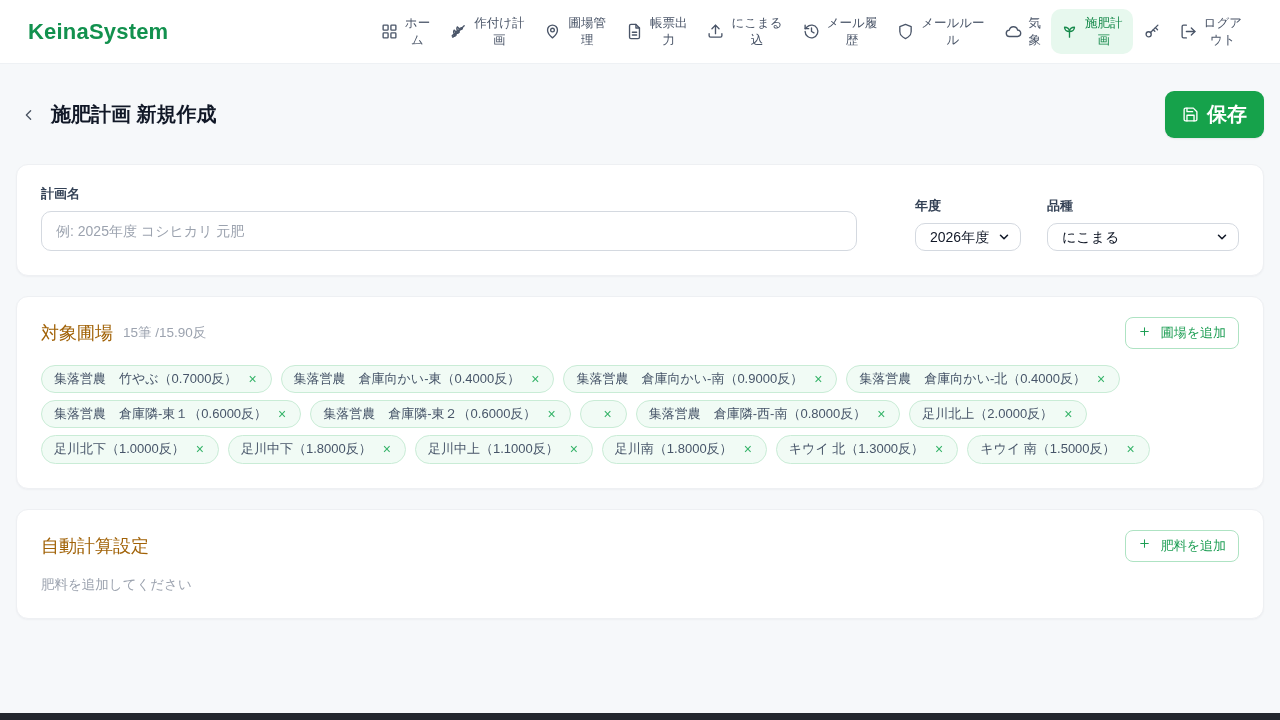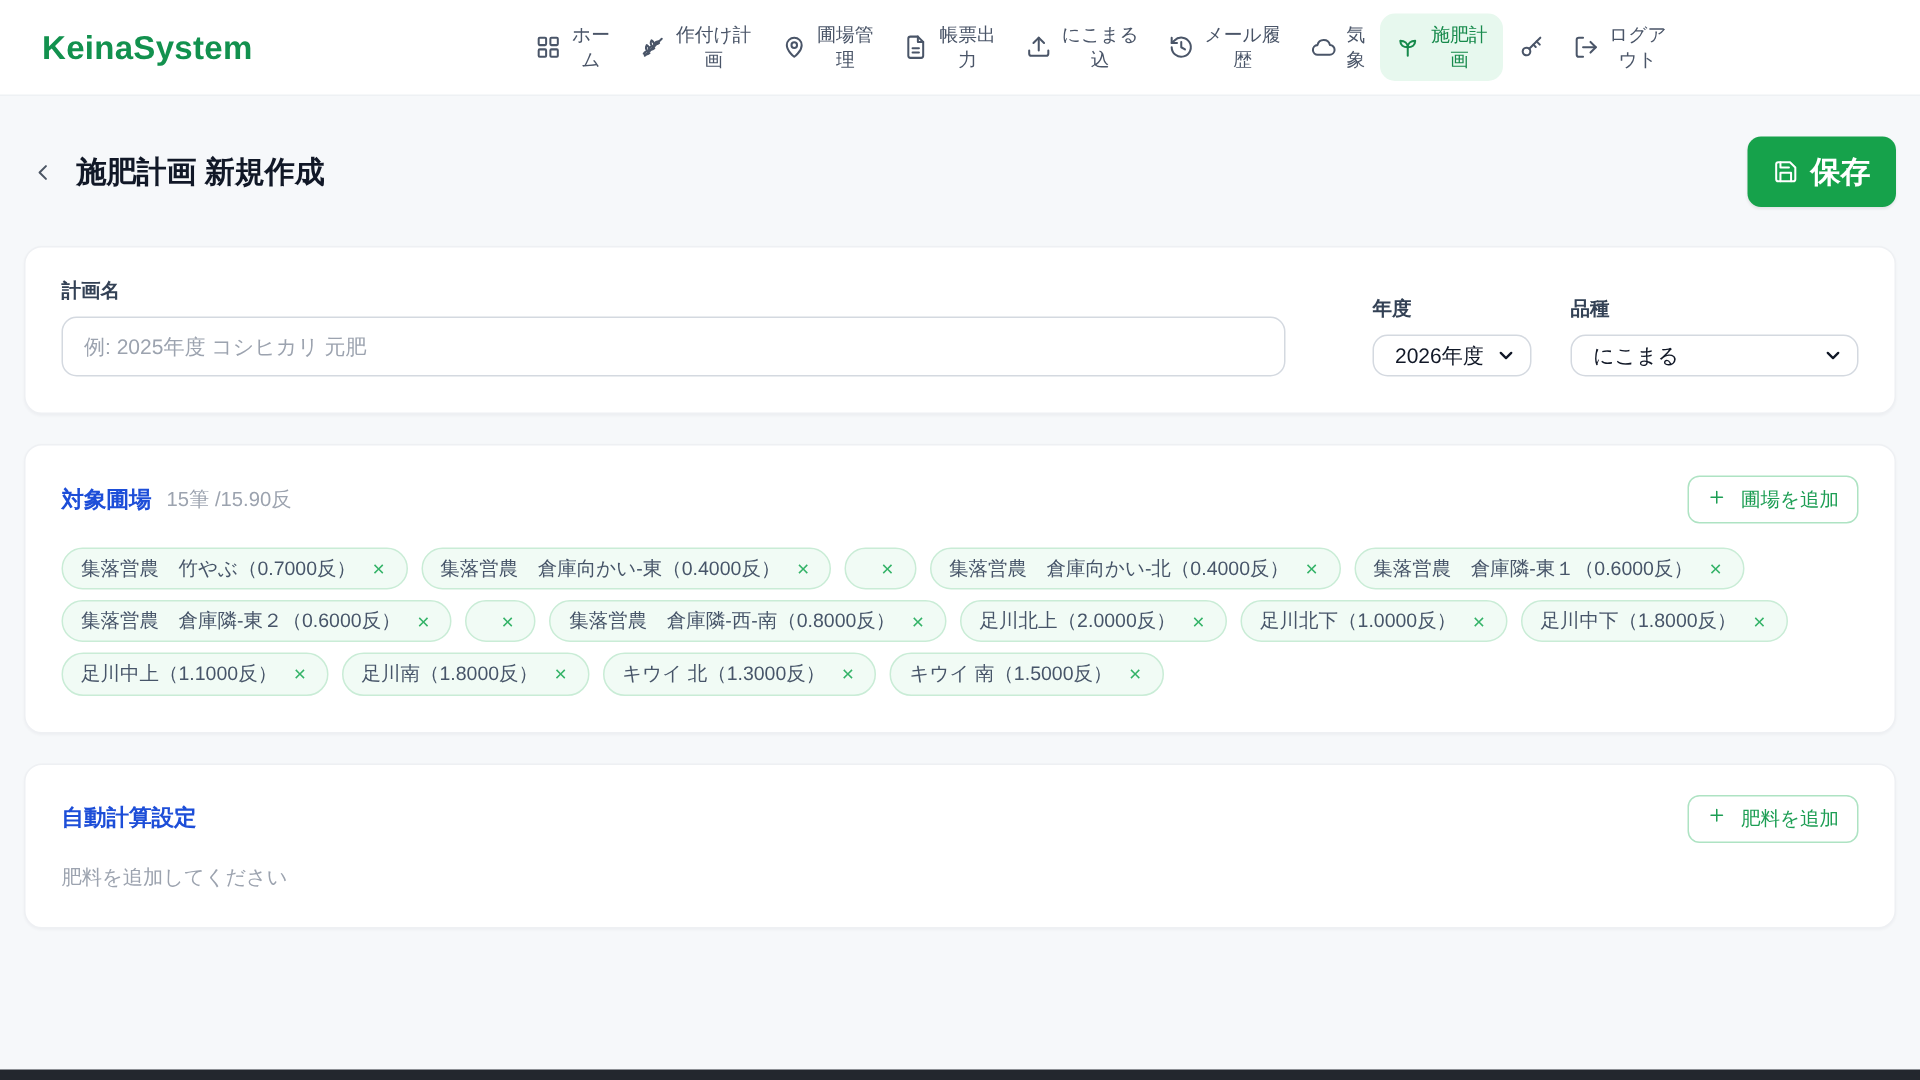--- a/index.html
+++ b/index.html
@@ -9,21 +9,21 @@
     background:#f6f8fa;
     color:#1f2937;
     position:relative;
   }
   
   .topnav {
     height:64px; background:#ffffff; border-bottom:1px solid #eef1f4;
     display:flex; align-items:center; padding:0 28px;
   }
   .logo { font-size:22px; font-weight:700; color:#12914e; letter-spacing:.2px; white-space:nowrap; }
-  .nav-items { flex:1; display:flex; align-items:center; justify-content:center; margin-left:48px; }
+  .nav-items { flex:1; display:flex; align-items:center; justify-content:flex-end; margin-left:48px; }
   .nav-item {
     display:flex; align-items:center; gap:7px; padding:6px 10px;
     background:transparent; border:none; border-radius:10px; cursor:pointer;
     color:#4a5568; font-family:inherit;
   }
   .nav-item .nav-icon { display:flex; align-items:center; color:#4a5568; }
   .nav-item .nav-icon svg { width:17px; height:17px; }
   .nav-label { font-size:12.5px; line-height:1.3; white-space:pre-line; text-align:center; }
   .nav-item.active { background:#e7f8ee; }
   .nav-item.active, .nav-item.active .nav-icon { color:#178a4c; }
@@ -67,21 +67,21 @@
     padding:0 30px 0 14px; font-size:14px; font-family:inherit; color:#111827; cursor:pointer;
     width:100%;
   }
   .select-chevron { position:absolute; right:10px; top:50%; transform:translateY(-50%);
     pointer-events:none; color:#111827; display:flex; }
   .select-chevron svg { width:14px; height:14px; }
   .col-year { width:106px;margin-left:32px; }
   .col-variety { width:192px; }
 
   .section-head { display:flex; align-items:center; margin-bottom:16px; }
-  .section-title { font-size:15px; font-weight:700; color:#1d4ed8; }
+  .section-title { font-size:18px; font-weight:400; color:#a16207; }
   .section-sub { font-size:13.5px; color:#9ca3af; margin-left:10px; }
   .outline-btn {
     margin-left:auto; display:flex; align-items:center; gap:6px;
     background:#ffffff; border:1px solid #aee3c3; color:#1d9e54;
     border-radius:8px; padding:6px 12px; font-size:13px; cursor:pointer; font-family:inherit;
   }
   .outline-btn svg { width:13px; height:13px; }
 
   .tags { display:flex; flex-wrap:wrap; gap:7px 9px; }
   .tag {
@@ -164,20 +164,29 @@
       <button class="nav-item">
         <span class="nav-icon">
           <svg viewBox="0 0 24 24" fill="none" stroke="currentColor" stroke-width="1.9" stroke-linecap="round" stroke-linejoin="round">
             <path d="M3 12a9 9 0 1 0 2.6-6.4L3 8"></path>
             <path d="M3 3v5h5"></path>
             <path d="M12 7v5l3.5 2"></path>
           </svg>
         </span>
         <span class="nav-label">メール履
 歴</span>
+      </button>
+      <button class="nav-item">
+        <span class="nav-icon">
+          <svg viewBox="0 0 24 24" fill="none" stroke="currentColor" stroke-width="1.9" stroke-linecap="round" stroke-linejoin="round">
+            <path d="M12 22s8-3.2 8-10V5l-8-3-8 3v7c0 6.8 8 10 8 10z"></path>
+          </svg>
+        </span>
+        <span class="nav-label">メールルー
+ル</span>
       </button>
       <button class="nav-item">
         <span class="nav-icon">
           <svg viewBox="0 0 24 24" fill="none" stroke="currentColor" stroke-width="1.9" stroke-linecap="round" stroke-linejoin="round">
             <path d="M17.5 19H6.5a4.5 4.5 0 0 1-.4-9A6 6 0 0 1 17.8 9.9 4.55 4.55 0 0 1 17.5 19z"></path>
           </svg>
         </span>
         <span class="nav-label">気
 象</span>
       </button>
@@ -288,20 +297,21 @@
   <div class="tags">
       <span class="tag">
         <span>集落営農　竹やぶ（0.7000反）</span>
         <button class="tag-x">×</button>
       </span>
       <span class="tag">
         <span>集落営農　倉庫向かい-東（0.4000反）</span>
         <button class="tag-x">×</button>
       </span>
       <span class="tag">
+        <span>集落営農　倉庫向かい-南（0.9000反）</span>
         <button class="tag-x">×</button>
       </span>
       <span class="tag">
         <span>集落営農　倉庫向かい-北（0.4000反）</span>
         <button class="tag-x">×</button>
       </span>
       <span class="tag">
         <span>集落営農　倉庫隣-東１（0.6000反）</span>
         <button class="tag-x">×</button>
       </span>

